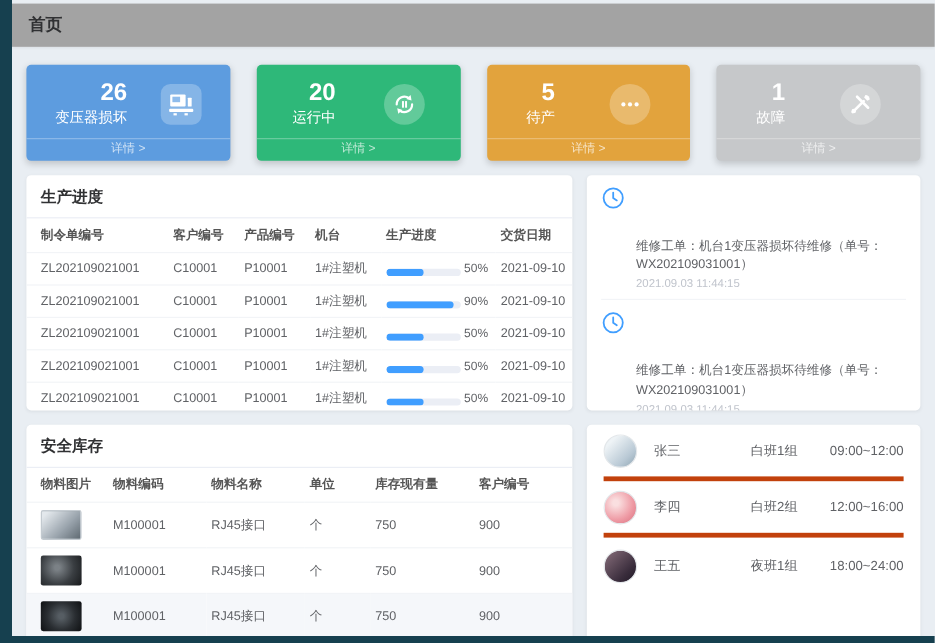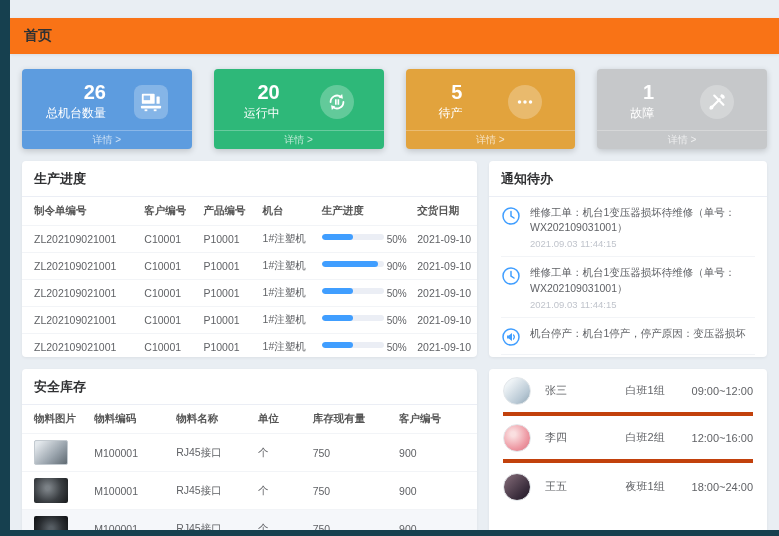--- a/index.html
+++ b/index.html
@@ -9,21 +9,21 @@
     background:#e9eef3;
     position:relative;
     color:#303133;
   }
   .edge-left { position:absolute; left:0; top:0; width:10px; height:536px; background:#16404f; z-index:5; }
   .edge-bottom { position:absolute; left:0; bottom:0; width:779px; height:6px; background:#16404f; z-index:4; }
 
   .app { position:absolute; left:10px; top:0; width:769px; height:530px; }
 
   .topbar {
-    margin-top:18px; height:36px; background:#f97316;
+    margin-top:3px; height:36px; background:#a3a3a3;
     display:flex; align-items:center; padding:0 14px;
     box-shadow:0 1px 3px rgba(0,0,0,.08);
   }
   .topbar .title { font-size:14px; font-weight:bold; color:#303133; }
 
   .cards-row { display:flex; gap:22px; padding:15px 12px 10px 12px; }
   .card {
     flex:1; height:80px; border-radius:4px; color:#fff;
     display:flex; flex-direction:column;
     box-shadow:0 2px 6px rgba(0,0,0,.18); overflow:hidden; cursor:pointer;
@@ -65,42 +65,42 @@
   table { width:100%; border-collapse:collapse; table-layout:fixed; }
   th { font-size:10.5px; color:#555; font-weight:bold; text-align:left; padding:7px 4px; }
   td { font-size:10.5px; color:#606266; padding:6px 4px; border-top:1px solid #f2f4f7;margin-left:40px; }
   .prod th:nth-child(1), .prod td:nth-child(1){ width:26%; padding-left:12px; }
   .prod th:nth-child(2), .prod td:nth-child(2){ width:13%; }
   .prod th:nth-child(3), .prod td:nth-child(3){ width:13%; }
   .prod th:nth-child(4), .prod td:nth-child(4){ width:13%; }
   .prod th:nth-child(5), .prod td:nth-child(5){ width:21%; }
   .prod th:nth-child(6), .prod td:nth-child(6){ width:14%; }
 
-  .pbar-wrap { display:flex; align-items:flex-start; gap:3px; }
+  .pbar-wrap { display:flex; align-items:flex-end; gap:3px; }
   .pbar { width:62px; height:6px; background:#ebeef5; border-radius:3px; overflow:hidden; }
   .pbar-fill { height:100%; background:#409eff; border-radius:3px; }
   .pbar-label { font-size:10px; color:#606266; }
 
   .stock th:nth-child(1), .stock td:nth-child(1){ width:15%; padding-left:12px; }
   .stock th:nth-child(2), .stock td:nth-child(2){ width:18%; }
   .stock th:nth-child(3), .stock td:nth-child(3){ width:18%; }
   .stock th:nth-child(4), .stock td:nth-child(4){ width:12%; }
   .stock th:nth-child(5), .stock td:nth-child(5){ width:19%; }
   .stock th:nth-child(6), .stock td:nth-child(6){ width:18%; }
   .stock tbody tr:nth-child(3) { background:#f5f7fa; }
   .thumb { width:34px; height:25px; border-radius:2px; display:block; }
   .thumb-rj45 { background:linear-gradient(135deg,#e3e8ec 10%,#9aa4ad 60%,#5f6a72); border:1px solid #c3cad0; }
   .thumb-connector { background:radial-gradient(circle at 40% 40%, #7b8186 8%, #3a3e42 55%, #17191b); }
   .thumb-speaker { background:radial-gradient(circle at 50% 50%, #565d63 10%, #2a2e32 55%, #0e1012); }
 
   .notif-list { padding:0 12px; }
   .notif-item { display:flex; padding:8px 0 7px 0; border-bottom:1px solid #f2f4f7; }
   .notif-item:last-child { border-bottom:none; }
   .notif-icon { width:20px; height:20px; flex:none; margin-right:9px; margin-top:1px; }
-  .notif-text { font-size:10.5px; color:#606266; line-height:1.45; }
+  .notif-text { font-size:10.5px; color:#606266; line-height:1.45;margin-top:44px; }
   .notif-time { font-size:9.5px; color:#c0c4cc; margin-top:3px; }
   .notif-time:empty { display:none; }
 
   .sched-list { padding:0 14px; }
   .sched-row { display:flex; align-items:center; height:47px; border-bottom:4px solid #c2410c; }
   .sched-row:last-child { border-bottom:none; }
   .avatar { width:28px; height:28px; border-radius:50%; flex:none; border:1px solid #e3e7ea; }
   .avatar1 { background:linear-gradient(135deg,#eef3f6 20%,#b9c9d5 70%,#8fa5b3); }
   .avatar2 { background:radial-gradient(circle at 35% 35%, #fadfe0 10%, #ee9aa4 60%, #d96f7e); }
   .avatar3 { background:linear-gradient(135deg,#7c6572 10%,#3a2d3c 70%,#201826); }
@@ -119,21 +119,21 @@
   <div class="topbar">
     <span class="title">首页</span>
   </div>
 
   <div class="cards-row">
 
     <div class="card" style="background: rgb(93, 156, 223);">
       <div class="card-main">
         <div class="card-text">
           <div class="card-value">26</div>
-          <div class="card-label">总机台数量</div>
+          <div class="card-label">变压器损坏</div>
         </div>
         <div class="card-icon">
           <svg viewBox="0 0 24 24" width="22" height="22">
             <rect x="2" y="3" width="14" height="11" rx="1" fill="#fff"></rect>
             <rect x="4" y="5" width="7" height="5" fill="#8fbcec"></rect>
             <rect x="18" y="6" width="3.5" height="8" rx="0.5" fill="#fff"></rect>
             <rect x="1" y="16" width="22" height="3" rx="1" fill="#fff"></rect>
             <rect x="5" y="20" width="3" height="2" fill="#fff"></rect>
             <rect x="15" y="20" width="3" height="2" fill="#fff"></rect>
           </svg>
@@ -288,21 +288,20 @@
                   <span class="pbar-label">50%</span>
                 </div>
             </td>
             <td>2021-09-10</td>
           </tr>
         </tbody>
       </table>
     </div>
 
     <div class="panel notif-p">
-      <div class="panel-title">通知待办</div>
       <div class="notif-list">
 
         <div class="notif-item">
           <svg class="notif-icon" viewBox="0 0 20 20">
             <circle cx="10" cy="10" r="8" fill="none" stroke="#409eff" stroke-width="1.5"></circle>
             <path d="M10 5.5V10l3 2" fill="none" stroke="#409eff" stroke-width="1.5" stroke-linecap="round"></path>
           </svg>
           <div>
             <div class="notif-text">维修工单：机台1变压器损坏待维修（单号：WX202109031001）</div>
             <div class="notif-time">2021.09.03 11:44:15</div>

